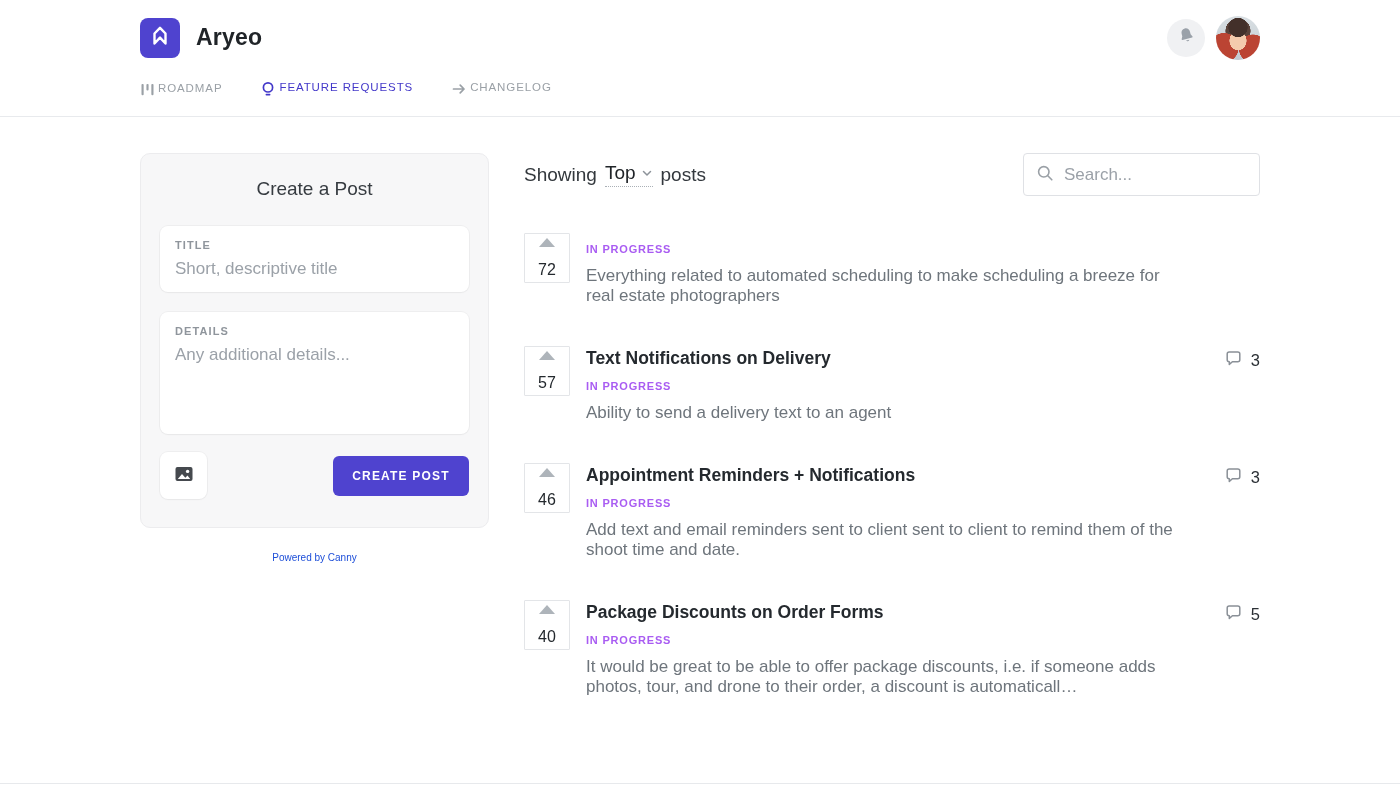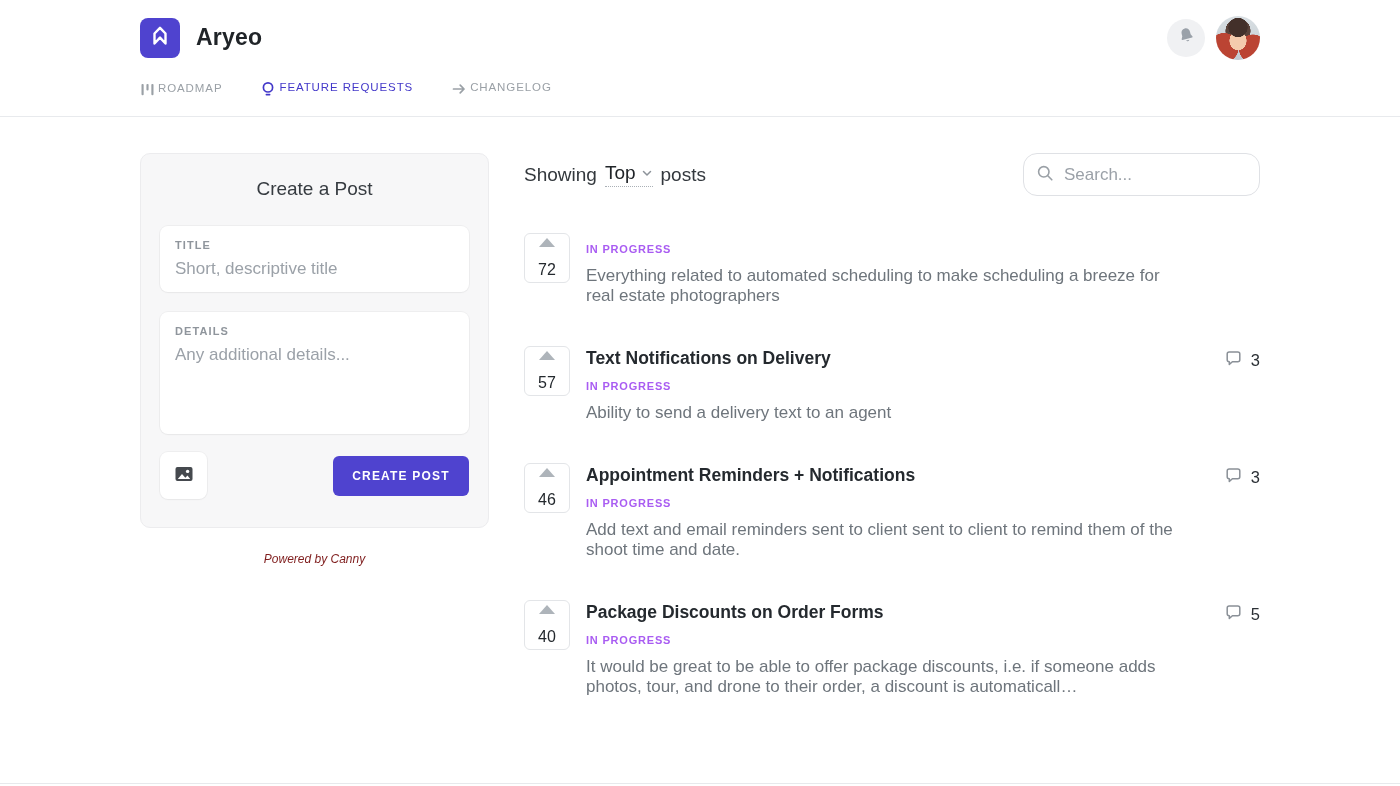--- a/index.html
+++ b/index.html
@@ -74,40 +74,40 @@
   .attach-btn {
     width:47px; height:47px; background:#fff; border:none; border-radius:8px; cursor:pointer;
     box-shadow:0 0 0 1px rgba(0,0,0,.035), 0 1px 2px rgba(0,0,0,.03);
     display:flex; align-items:center; justify-content:center;
   }
   .create-btn {
     width:136px; height:40px; border:none; border-radius:6px; cursor:pointer;
     background:var(--accent); color:#fff; font-family:inherit;
     font-size:12px; font-weight:700; letter-spacing:1.2px;
   }
-  .powered { text-align:center; margin-top:24px; font-size:12px; color:#7f1d1d; cursor:pointer;font-style:italic; }
+  .powered { text-align:center; margin-top:24px; font-size:10px; color:#1d4ed8; cursor:pointer; }
 
   
   .content-col { flex:1; min-width:0; }
   .list-header { display:flex; align-items:center; justify-content:space-between; margin-bottom:37px; }
   .showing { display:flex; align-items:center; font-size:19px; color:#33383d; gap:8px; }
   .sort-toggle { display:inline-flex; align-items:center; gap:5px; cursor:pointer;
     border-bottom:1px dotted #aab0b6; padding-bottom:2px; color:#202428; }
   .search-box {
-    width:237px; height:43px; border:1px solid #dfe1e5; border-radius:14px;
+    width:237px; height:43px; border:1px solid #dfe1e5; border-radius:4px;
     display:flex; align-items:center; padding:0 12px; gap:10px; background:#fff;
   }
   .search-box input { border:none; outline:none; flex:1; min-width:0; font-family:inherit; font-size:17px; color:#24292e; }
   .search-box input::placeholder { color:var(--placeholder); }
 
   
   .post { display:flex; gap:16px; margin-bottom:40px; cursor:pointer; }
   .vote-box {
     width:46px; height:50px; flex:0 0 46px; background:#fff;
-    border:1px solid #e3e5e8; border-radius:6px; cursor:pointer;
+    border:1px solid #e3e5e8; border-radius:1px; cursor:pointer;
     display:flex; flex-direction:column; align-items:center; justify-content:center; gap:14px;
   }
   .vote-arrow { width:0; height:0; border-left:8px solid transparent; border-right:8px solid transparent;
     border-bottom:9px solid #aeb4ba; }
   .vote-count { font-size:16px; color:#24292e; }
   .post-body { flex:1; min-width:0; padding-top:2px; }
   .post-top { display:flex; align-items:flex-start; }
   .post-title { flex:1; font-size:17.5px; font-weight:700; color:#24292e; }
   .comment { display:flex; align-items:center; gap:8px; color:#2b3035; font-size:16.5px; padding-top:1px; }
   .post-status { margin-top:8px; font-size:11px; font-weight:700; letter-spacing:.8px; color:var(--status); }

